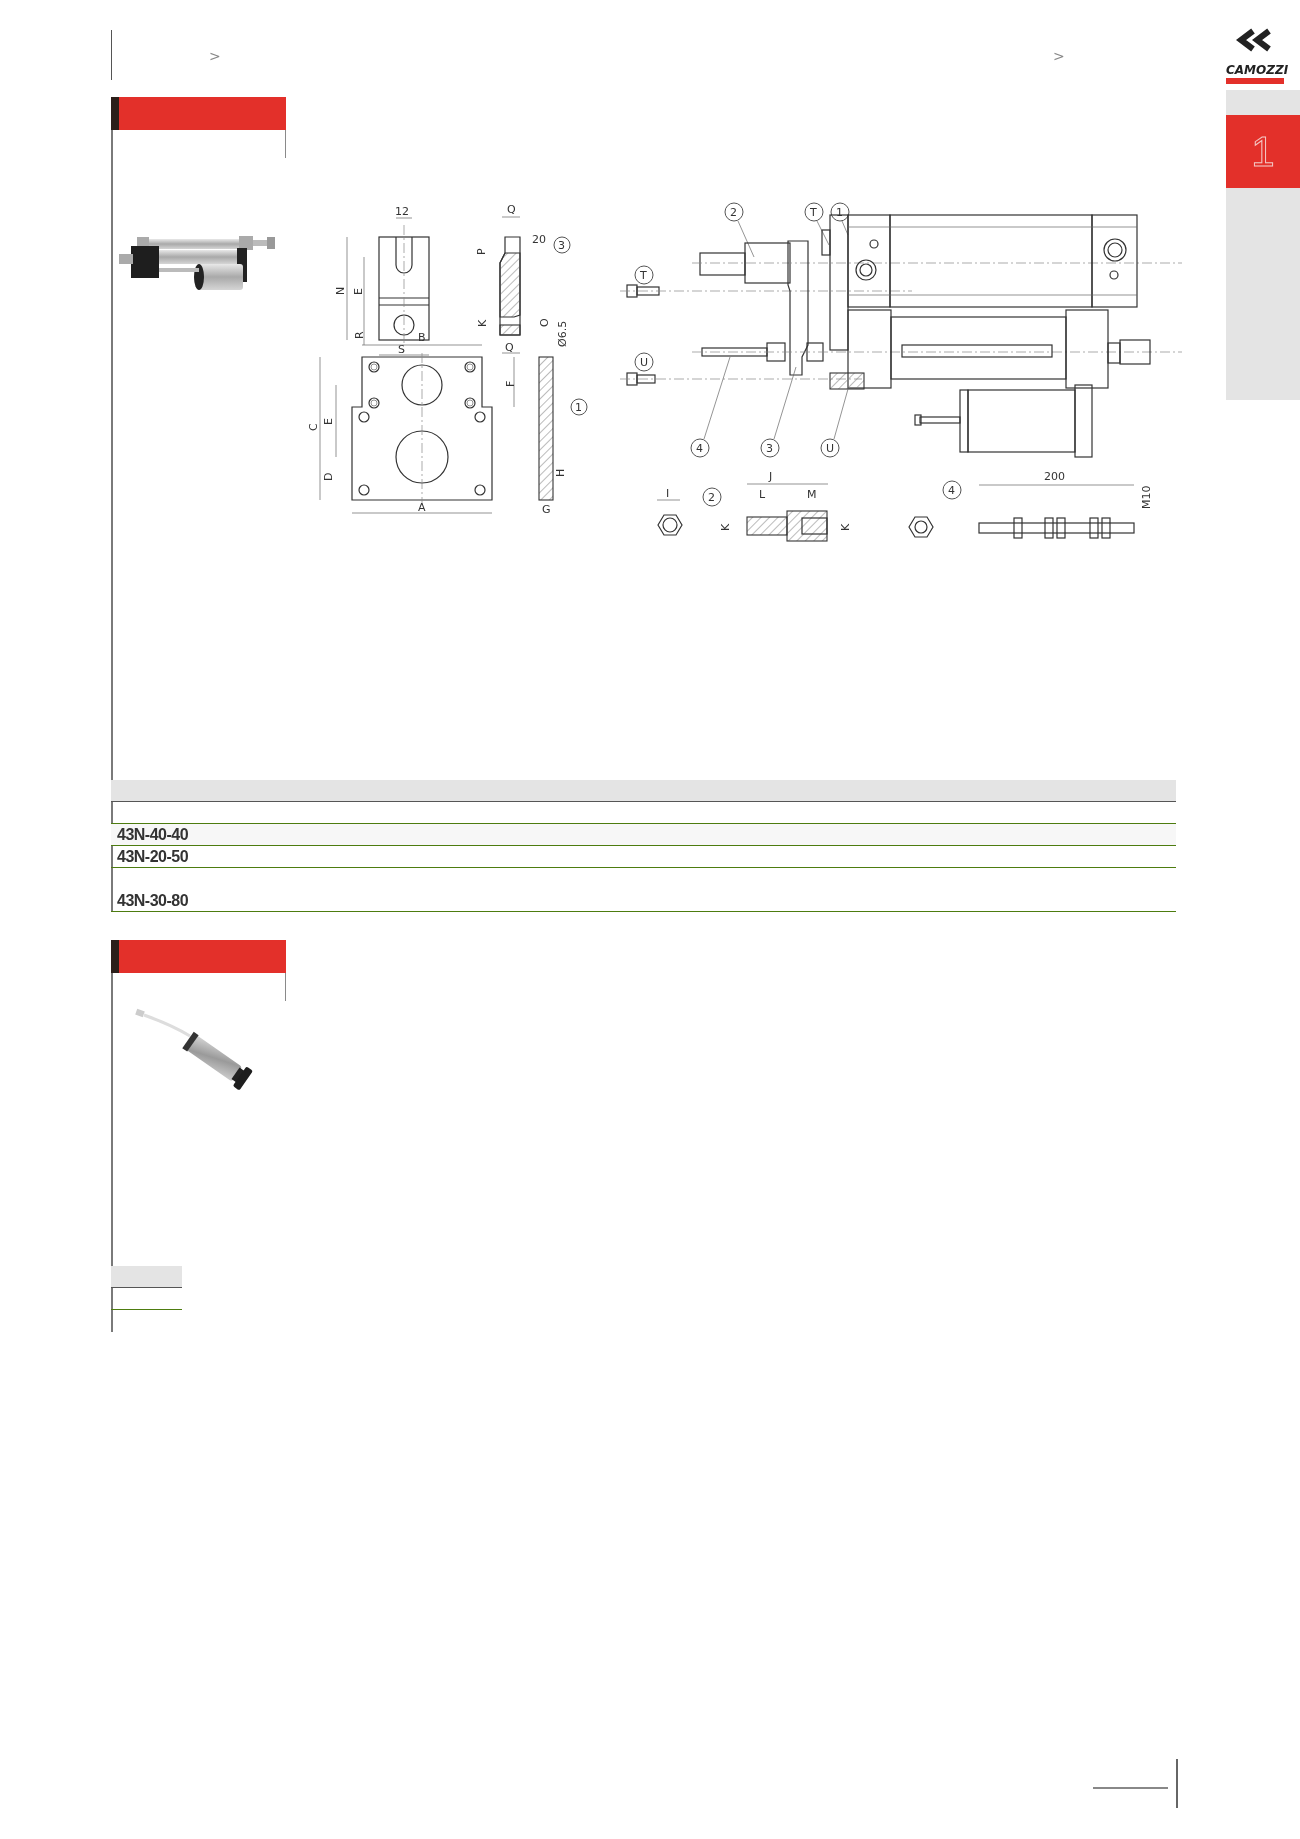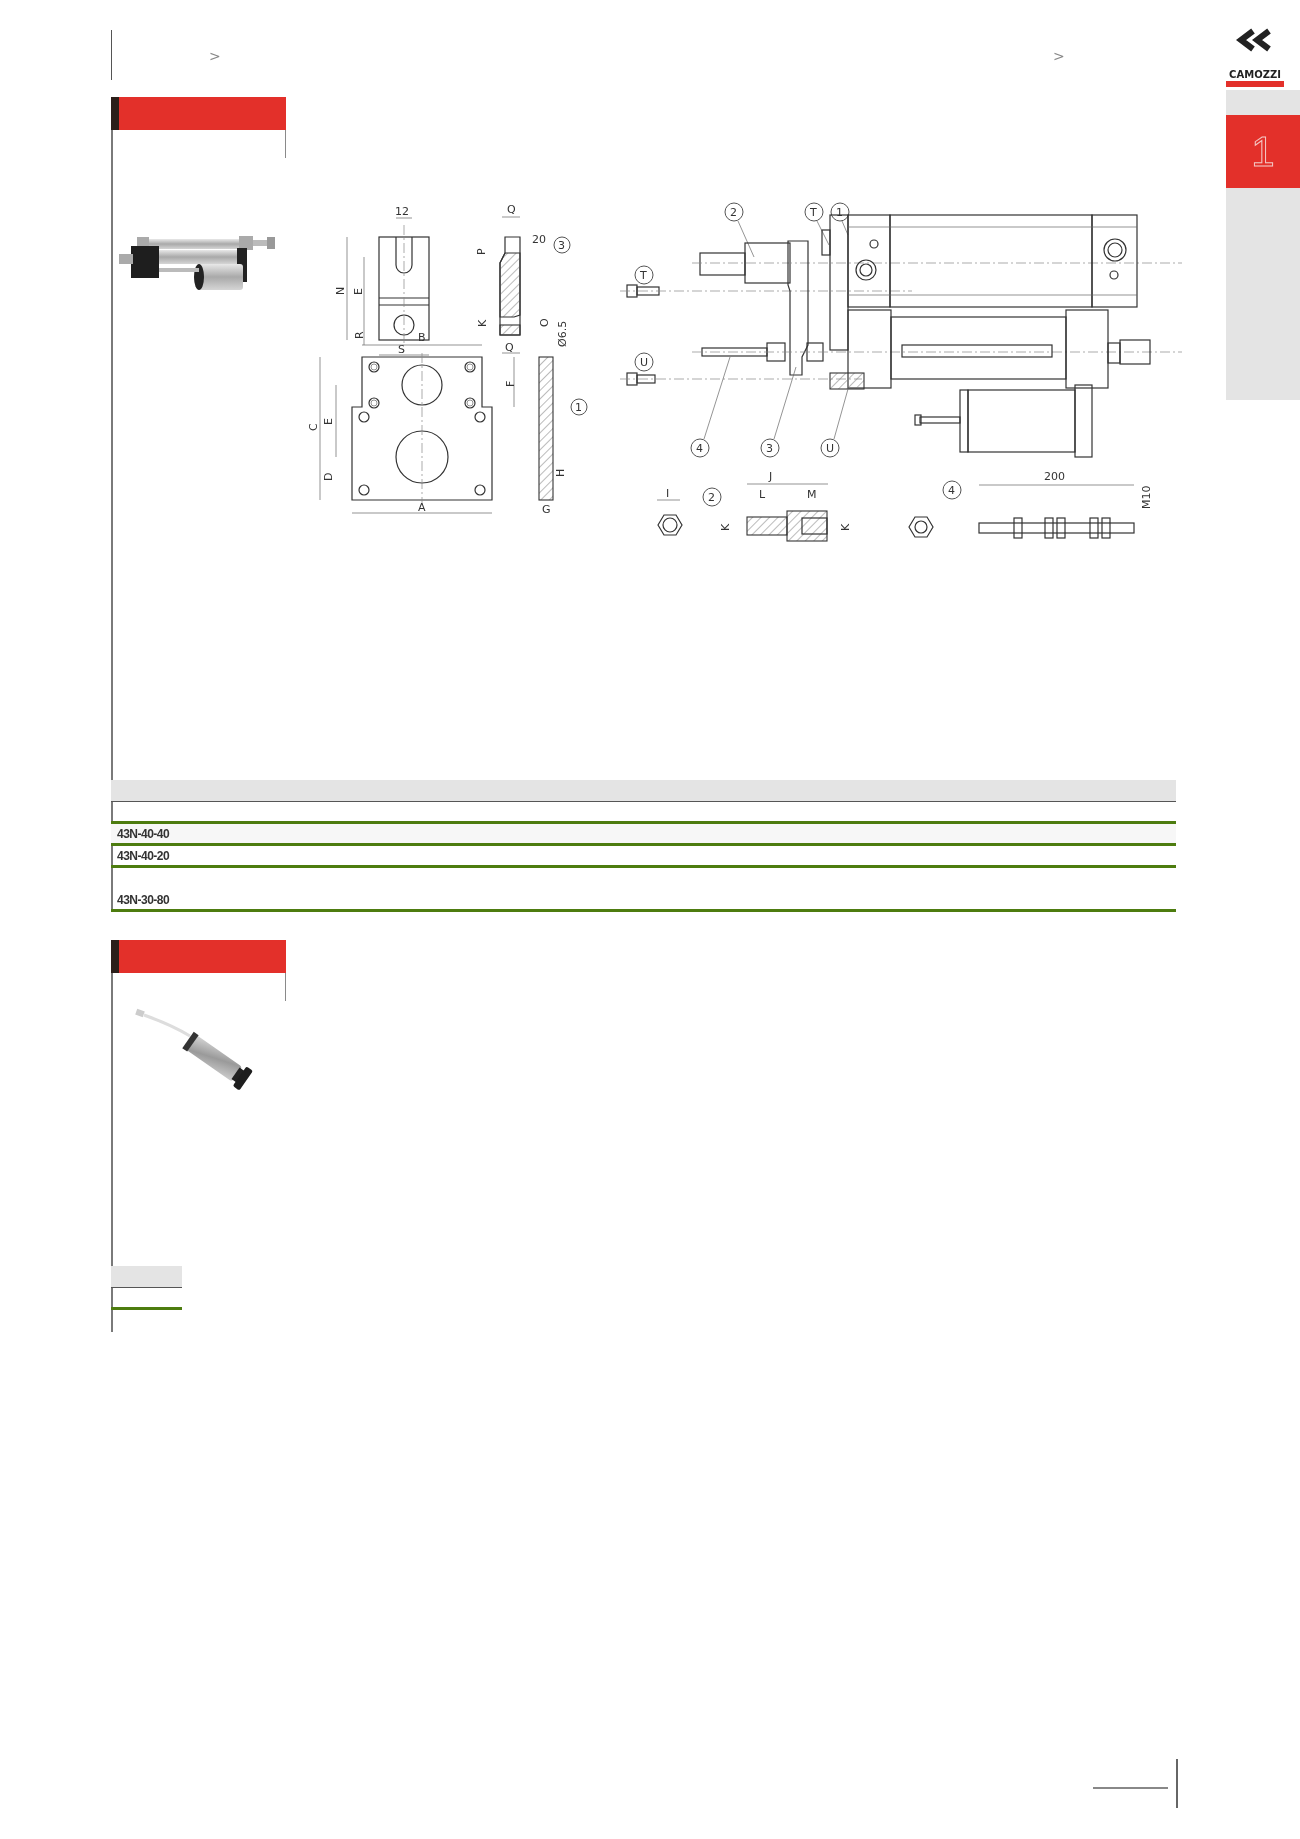--- a/index.html
+++ b/index.html
@@ -2,32 +2,32 @@
 <html><head>
 <meta charset="utf-8">
 <style>
   html, body { margin:0; padding:0; background:#ffffff; }
   body { width:1300px; height:1839px; position:relative; overflow:hidden; font-family:"Liberation Sans", sans-serif; color:#222; }
   .vline { position:absolute; background:#6b6b6b; width:2px; }
   .hline { position:absolute; background:#444; height:1px; }
   .crumb-sep { position:absolute; font-size:14px; color:#888; font-family:"DejaVu Sans", sans-serif; }
   .logo { position:absolute; left:1226px; top:28px; width:58px; text-align:center; }
   .logo-mark { font-family:"DejaVu Sans", sans-serif; font-weight:bold; font-size:24px; letter-spacing:-6px; color:#222; line-height:22px; }
-  .logo-text { font-family:"DejaVu Sans", sans-serif; font-weight:bold; font-size:10px; color:#222; letter-spacing:0px; margin-top:14px; }
+  .logo-text { font-family:"DejaVu Sans", sans-serif; font-weight:bold; font-size:12px; color:#222; letter-spacing:0px; margin-top:8px;font-style:italic; }
   .logo-bar { height:6px; background:#e3302a; margin-top:1px; }
   .side-tab { position:absolute; left:1226px; top:90px; width:74px; height:310px; background:#e4e4e4; }
   .side-tab-red { position:absolute; left:1226px; top:115px; width:74px; height:73px; background:#e3302a; display:flex; align-items:center; justify-content:center; }
   .side-tab-num { font-size:42px; color:#e3302a; -webkit-text-stroke:1px #f3c7c4; font-family:"Liberation Sans", sans-serif; }
   .sec-head { position:absolute; height:33px; background:#e3302a; }
   .sec-head .dark { position:absolute; left:0; top:0; width:8px; height:100%; background:#2b1f1a; }
   .sec-head-side { position:absolute; width:1px; background:#8a8a8a; }
   .product-img { position:absolute; }
   .table { position:absolute; }
   .t-head { position:absolute; background:#e4e4e4; border-bottom:1px solid #555; }
-  .t-row { position:absolute; border-bottom:3px solid #4d7c0f; font-size:12px; font-weight:bold; color:#333; display:flex; align-items:center; padding-left:6px; box-sizing:border-box; letter-spacing:-0.5px; }
+  .t-row { position:absolute; border-bottom:1px solid #4d7c0f; font-size:16px; font-weight:bold; color:#333; display:flex; align-items:center; padding-left:6px; box-sizing:border-box; letter-spacing:-0.5px; }
   .t-row.alt { background:#f7f7f7; }
   .drawing { position:absolute; }
   .dim-text { font-family:"DejaVu Sans", sans-serif; font-size:11px; fill:#333; }
   .callout { fill:none; stroke:#555; stroke-width:1; }
   .ln { stroke:#333; stroke-width:1.2; fill:none; }
   .thin { stroke:#666; stroke-width:0.7; fill:none; }
   .center { stroke:#888; stroke-width:0.7; stroke-dasharray:10 3 2 3; fill:none; }
   .hatch { fill:url(#hatch); stroke:#333; stroke-width:1.1; }
 </style>
 </head>
@@ -276,21 +276,21 @@
   </svg>
 </div>
 
 <div class="table" style="left:111px; top:780px; width:1065px; height:132px;">
   <div class="t-head" style="left:0; top:0; width:1065px; height:21px;"></div>
   <div class="t-row" style="left:0; top:22px; width:1065px; height:22px;"></div>
   <div class="t-row alt" style="left:0; top:44px; width:1065px; height:22px;">
       <span>43N-40-40</span>
     </div>
   <div class="t-row" style="left:0; top:66px; width:1065px; height:22px;">
-      <span>43N-40-20</span>
+      <span>43N-20-50</span>
     </div>
   <div class="t-row" style="left:0; top:110px; width:1065px; height:22px;">
       <span>43N-30-80</span>
     </div>
 </div>
 
 <div class="vline" style="left:111px; top:940px; height:392px; width:2px; background:#7a7a7a;"></div>
 <div class="sec-head" style="left:111px; top:940px; width:175px;">
   <div class="dark"></div>
   <span></span>

